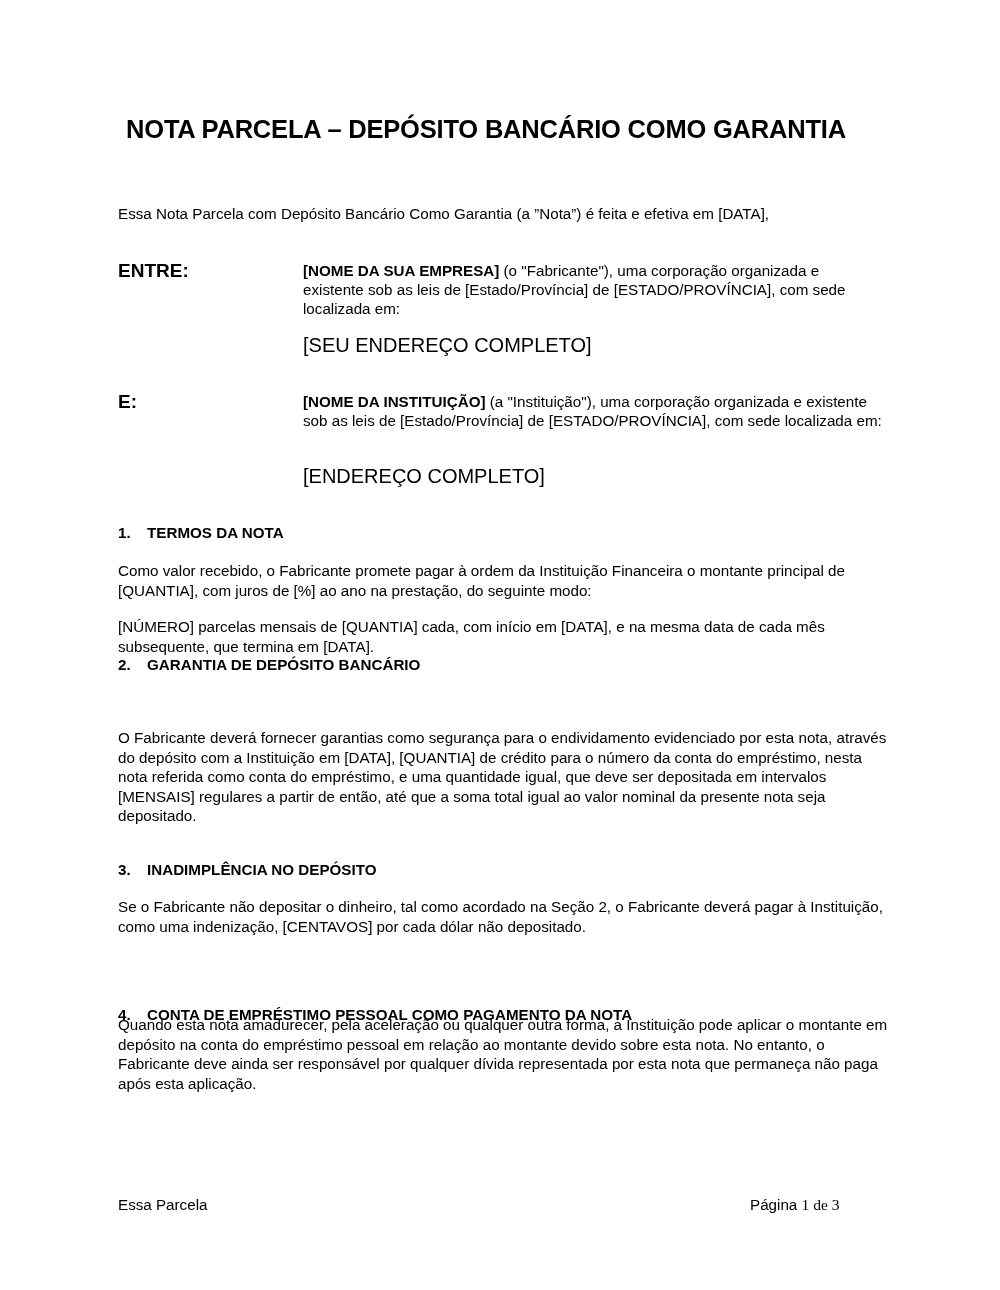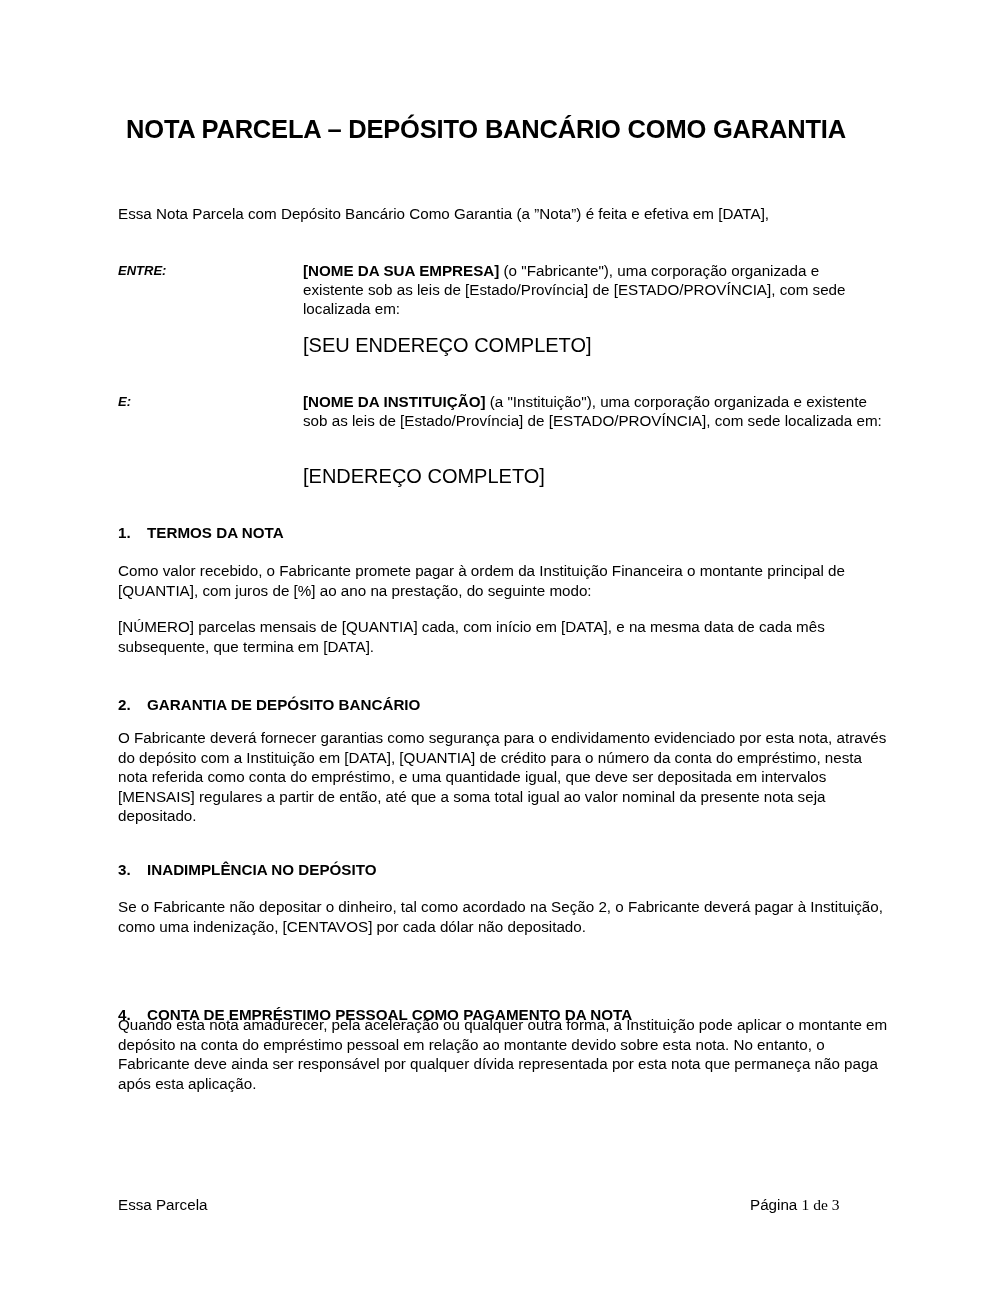--- a/index.html
+++ b/index.html
@@ -3,21 +3,21 @@
   <meta charset="utf-8">
   <style>
     html, body { margin: 0; padding: 0; background: #ffffff; }
     body { width: 1000px; height: 1290px; position: relative; overflow: hidden;
            font-family: "Liberation Sans", sans-serif; color: #000; }
     .abs { position: absolute; }
     .title { left: 0; width: 972px; top: 115px; text-align: center;
              font-size: 25.5px; font-weight: bold; letter-spacing: -0.2px; white-space: nowrap; }
     .para { left: 118px; width: 770px; font-size: 15.2px; line-height: 19.5px; }
     .intro { top: 204px; white-space: nowrap; }
-    .party-label { left: 118px; font-size: 13px; font-weight: bold; line-height: 19.5px; font-style: italic; }
+    .party-label { left: 118px; font-size: 19px; font-weight: bold; line-height: 19.5px; }
     .party-body { left: 303px; width: 580px; font-size: 15.2px; line-height: 19px; }
     .party-body .bold { font-weight: bold; }
     .party-addr { left: 303px; font-size: 20px; line-height: 19.5px; white-space: nowrap; }
     .heading { left: 118px; font-size: 15.2px; font-weight: bold; line-height: 19.5px; white-space: nowrap; }
     .heading .num { display: inline-block; width: 29px; }
     .footer-left { left: 118px; top: 1195px; font-size: 15.2px; line-height: 19.5px; }
     .footer-right { left: 750px; top: 1195px; font-size: 15.2px; line-height: 19.5px; white-space: nowrap; }
     .footer-right .serif { font-family: "Liberation Serif", serif; font-size: 15.5px; }
   </style>
 </head>
@@ -40,21 +40,21 @@
     <span class="bold">[NOME DA INSTITUIÇÃO]</span><span> (a "Instituição"), uma corporação organizada e existente sob as leis de [Estado/Província] de [ESTADO/PROVÍNCIA], com sede localizada em:</span>
   </div>
   <div class="abs party-addr" style="top:467px;">[ENDEREÇO COMPLETO]</div>
 
   <div class="abs heading" style="top:523px;">
     <span class="num">1.</span><span>TERMOS DA NOTA</span>
   </div>
   <div class="abs para" style="top:561px;">Como valor recebido, o Fabricante promete pagar à ordem da Instituição Financeira o montante principal de [QUANTIA], com juros de [%] ao ano na prestação, do seguinte modo:</div>
   <div class="abs para" style="top:617px;">[NÚMERO] parcelas mensais de [QUANTIA] cada, com início em [DATA], e na mesma data de cada mês subsequente, que termina em [DATA].</div>
 
-  <div class="abs heading" style="top:695px;">
+  <div class="abs heading" style="top:655px;">
     <span class="num">2.</span><span>GARANTIA DE DEPÓSITO BANCÁRIO</span>
   </div>
   <div class="abs para" style="top:728px;">O Fabricante deverá fornecer garantias como segurança para o endividamento evidenciado por esta nota, através do depósito com a Instituição em [DATA], [QUANTIA] de crédito para o número da conta do empréstimo, nesta nota referida como conta do empréstimo, e uma quantidade igual, que deve ser depositada em intervalos [MENSAIS] regulares a partir de então, até que a soma total igual ao valor nominal da presente nota seja depositado.</div>
 
   <div class="abs heading" style="top:860px;">
     <span class="num">3.</span><span>INADIMPLÊNCIA NO DEPÓSITO</span>
   </div>
   <div class="abs para" style="top:897px;">Se o Fabricante não depositar o dinheiro, tal como acordado na Seção 2, o Fabricante deverá pagar à Instituição, como uma indenização, [CENTAVOS] por cada dólar não depositado.</div>
 
   <div class="abs heading" style="top:976px;margin-top:29px;">

